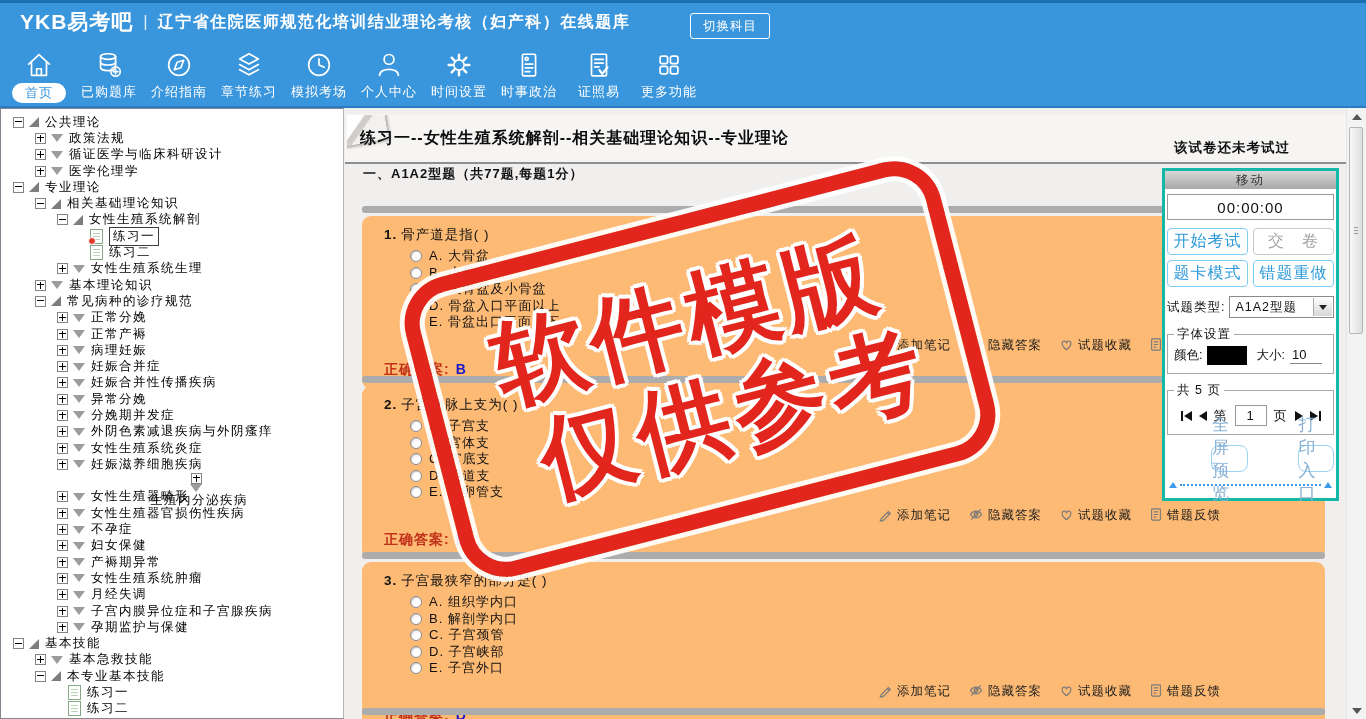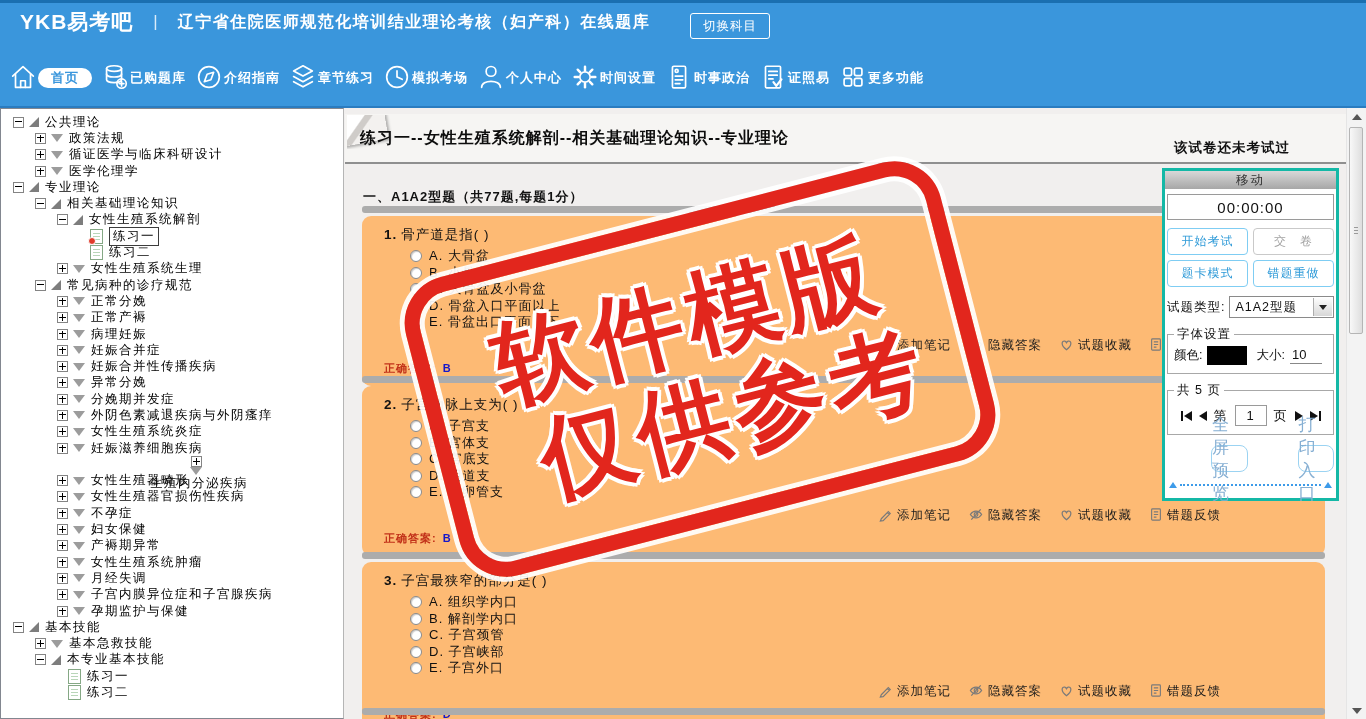--- a/index.html
+++ b/index.html
@@ -1,30 +1,30 @@
 <!DOCTYPE html>
 <html><head>
 <meta charset="utf-8">
 <style>
   html,body{margin:0;padding:0;}
   body{width:1366px;height:719px;position:relative;overflow:hidden;background:#f1efee;
        font-family:"Liberation Sans","DejaVu Sans",sans-serif;-webkit-font-smoothing:antialiased;}
   
   .app-header{position:absolute;left:0;top:0;right:0;height:41px;background:#3a96dc;
-      border-top:3px solid #1a6fb0;display:flex;align-items:center;padding-left:20px;box-sizing:border-box;gap:10px;}
+      border-top:3px solid #1a6fb0;display:flex;align-items:center;padding-left:20px;box-sizing:border-box;}
   .logo{color:#fff;font-size:21px;font-weight:bold;letter-spacing:1px;}
   .logo-divider{color:#d9ecfa;margin:0 10px;font-size:17px;}
   .app-title{color:#fff;font-size:16px;font-weight:bold;letter-spacing:1.5px;}
   .switch-btn{position:absolute;left:690px;top:10px;width:78px;height:24px;border:1px solid #fff;
       border-radius:3px;color:#fff;font-size:12.5px;display:flex;align-items:center;justify-content:center;
       letter-spacing:1px;cursor:pointer;background:#3a96dc;}
   
   .toolbar{position:absolute;left:0;top:41px;right:0;height:67px;background:#3a96dc;
       border-bottom:2px solid #2a7cc0;display:flex;padding-left:4px;box-sizing:border-box;}
-  .tb-item{min-width:62px;padding:7px 4px 0 4px;display:flex;flex-direction:row;align-items:center;cursor:pointer;font-weight:bold;}
+  .tb-item{min-width:62px;padding:7px 4px 0 4px;display:flex;flex-direction:column;align-items:center;cursor:pointer;}
   .tb-icon{height:33px;display:flex;align-items:center;}
   .tb-icon svg{stroke:#fff;fill:none;stroke-width:1.8;stroke-linejoin:round;stroke-linecap:round;}
   .tb-label{margin-top:2px;color:#fff;font-size:13px;white-space:nowrap;letter-spacing:1px;}
   .tb-item.active .tb-label{background:#fff;color:#3a96dc;border-radius:10px;padding:1px 13px;}
   
   .sidebar{position:absolute;left:0;top:108px;width:344px;height:611px;background:#fff;
       border:1px solid #828790;border-right-color:#b5b5b5;box-sizing:border-box;padding:5px 2px;overflow:hidden;}
   .tree-row{height:16.3px;display:flex;align-items:center;font-size:12.5px;color:#000;
       letter-spacing:1.5px;white-space:nowrap;cursor:pointer;}
   .toggle{width:9px;height:9px;border:1px solid #848484;background:#fff;position:relative;flex:none;margin-right:5px;}
@@ -41,46 +41,46 @@
   .tree-row.selected .t-label{border:1px solid #3c3c3c;padding:0 3px;}
   
   .title-bar{position:absolute;left:345px;top:114px;width:1001px;height:50px;background:#f6f5f3;
       border-bottom:2px solid #8f8f8f;box-sizing:border-box;}
   .curl{position:absolute;left:2px;top:1px;width:52px;height:34px;overflow:hidden;}
   .curl::before{content:'';position:absolute;width:46px;height:46px;left:-8px;top:-18px;
       background:linear-gradient(135deg,#ffffff 0 48%,#cfccc9 50% 58%,#f3f1ef 60%);
       transform:rotate(-10deg);box-shadow:2px 2px 3px rgba(0,0,0,.3);}
   .page-title{position:absolute;left:15px;top:14px;font-size:16px;font-weight:bold;color:#0d0d0d;letter-spacing:1px;z-index:1;}
   .exam-status{position:absolute;right:56px;top:25px;font-size:13.5px;font-weight:bold;color:#111;letter-spacing:1px;}
-  .section-header{position:absolute;left:363px;top:188px;font-size:13px;font-weight:bold;color:#111;letter-spacing:1px;}
+  .section-header{position:absolute;left:363px;top:165px;font-size:13px;font-weight:bold;color:#111;letter-spacing:1px;}
   
   .q-block{position:absolute;left:362px;width:963px;}
   .q-bar{height:7px;background:#acacac;border-radius:3px;margin-bottom:3px;}
   .q-card{background:#fdba74;border-radius:9px;box-sizing:border-box;padding:10px 16px 10px 22px;}
   .q-title{font-size:13.5px;letter-spacing:1px;color:#111;margin-bottom:4px;}
   .q-title .num{font-weight:bold;margin-right:4px;}
   .q-opt{margin-left:26px;height:16.5px;display:flex;align-items:center;font-size:13px;letter-spacing:1px;color:#111;}
   .radio{width:10px;height:10px;border:1px solid #8a8a8a;border-radius:50%;background:#fff;flex:none;margin-right:7px;
       box-shadow:inset 1px 1px 1px rgba(0,0,0,.2);}
   .q-actions{display:flex;justify-content:flex-end;align-items:center;gap:17px;margin:6px 88px 0 0;
       font-size:12.5px;color:#1c1c1c;letter-spacing:1px;}
   .q-action{display:flex;align-items:center;gap:4px;cursor:pointer;}
   .q-action svg{stroke:#7a7a7a;fill:none;stroke-width:1.3;}
-  .q-answer{margin-top:6px;font-size:11px;letter-spacing:1px;}
+  .q-answer{margin-top:6px;font-size:14px;letter-spacing:1px;}
   .q-answer .lbl{color:#c23119;font-weight:600;}
   .q-answer .val{color:#1717c9;font-weight:bold;margin-left:6px;}
   
   .side-panel{position:absolute;left:1162px;top:168px;width:177px;z-index:10;background:#fff;
       padding:0 2px 10px;border:3px solid #14b8a6;box-sizing:border-box;}
   .drag-bar{height:18px;margin:0 -2px;background:linear-gradient(#d8d8d8,#a7a7a7);color:#333;font-size:12.5px;
       display:flex;align-items:center;justify-content:center;letter-spacing:2px;cursor:move;}
   .timer{margin-top:5px;border:1px solid #9a9a9a;height:24px;display:flex;align-items:center;justify-content:center;
       font-size:15px;color:#111;letter-spacing:1px;}
   .btn-grid{display:grid;grid-template-columns:1fr 1fr;gap:5px;margin-top:8px;}
-  .p-btn{height:25px;border:1px solid #7fcdf3;border-radius:4px;background:#fff;color:#2e9ad8;font-size:12px;
+  .p-btn{height:25px;border:1px solid #7fcdf3;border-radius:4px;background:#fff;color:#2e9ad8;font-size:16px;
       display:flex;align-items:center;justify-content:center;letter-spacing:1px;cursor:pointer;}
   .p-btn.disabled{border-color:#c9c9c9;color:#a3a3a3;}
   .type-row{display:flex;align-items:center;margin-top:9px;font-size:12.5px;letter-spacing:1px;color:#111;}
   .select{margin-left:4px;flex:1;height:22px;border:1px solid #8a8a8a;display:flex;align-items:center;
       position:relative;padding-left:5px;font-size:12.5px;cursor:pointer;box-sizing:border-box;}
   .dd-btn{position:absolute;right:1px;top:1px;bottom:1px;width:18px;background:linear-gradient(#fdfdfd,#d7d7d7);
       border-left:1px solid #adadad;display:flex;align-items:center;justify-content:center;}
   .dd-btn::after{content:'';border-top:5px solid #222;border-left:4px solid transparent;border-right:4px solid transparent;}
   .panel-fs{margin:8px 0 0;border:1px solid #a8a8a8;padding:3px 6px 8px;font-size:12.5px;color:#111;}
   .panel-fs legend{padding:0 3px;letter-spacing:1px;}
@@ -286,20 +286,25 @@
     <div class="tree-row" style="padding-left: 87px;">
       <span class="doc-icon"></span>
       <span class="t-label">练习二</span>
     </div>
     <div class="tree-row" style="padding-left: 54px;">
       <span class="toggle plus"></span>
       <span class="arrow-col"></span>
       <span class="t-label">女性生殖系统生理</span>
     </div>
     <div class="tree-row" style="padding-left: 32px;">
+      <span class="toggle plus"></span>
+      <span class="arrow-col"></span>
+      <span class="t-label">基本理论知识</span>
+    </div>
+    <div class="tree-row" style="padding-left: 32px;">
       <span class="toggle minus"></span>
       <span class="arrow-exp"></span>
       <span class="t-label">常见病种的诊疗规范</span>
     </div>
     <div class="tree-row" style="padding-left: 54px;">
       <span class="toggle plus"></span>
       <span class="arrow-col"></span>
       <span class="t-label">正常分娩</span>
     </div>
     <div class="tree-row" style="padding-left: 54px;">

